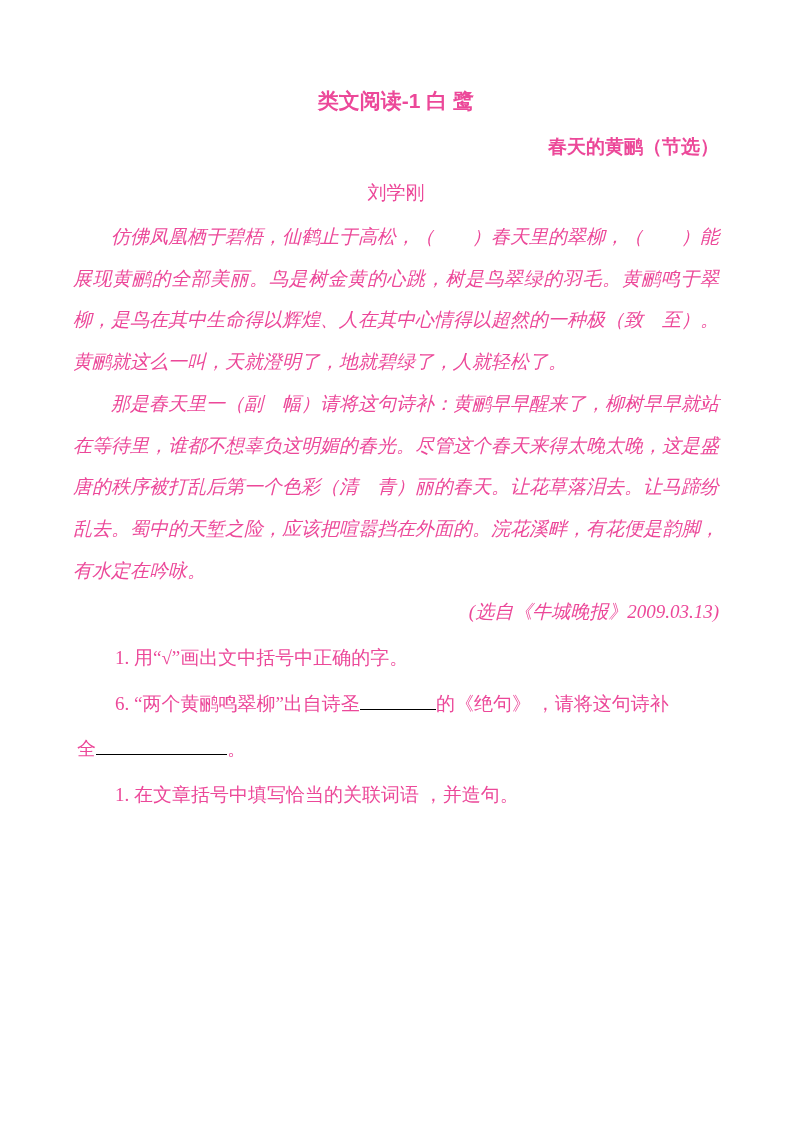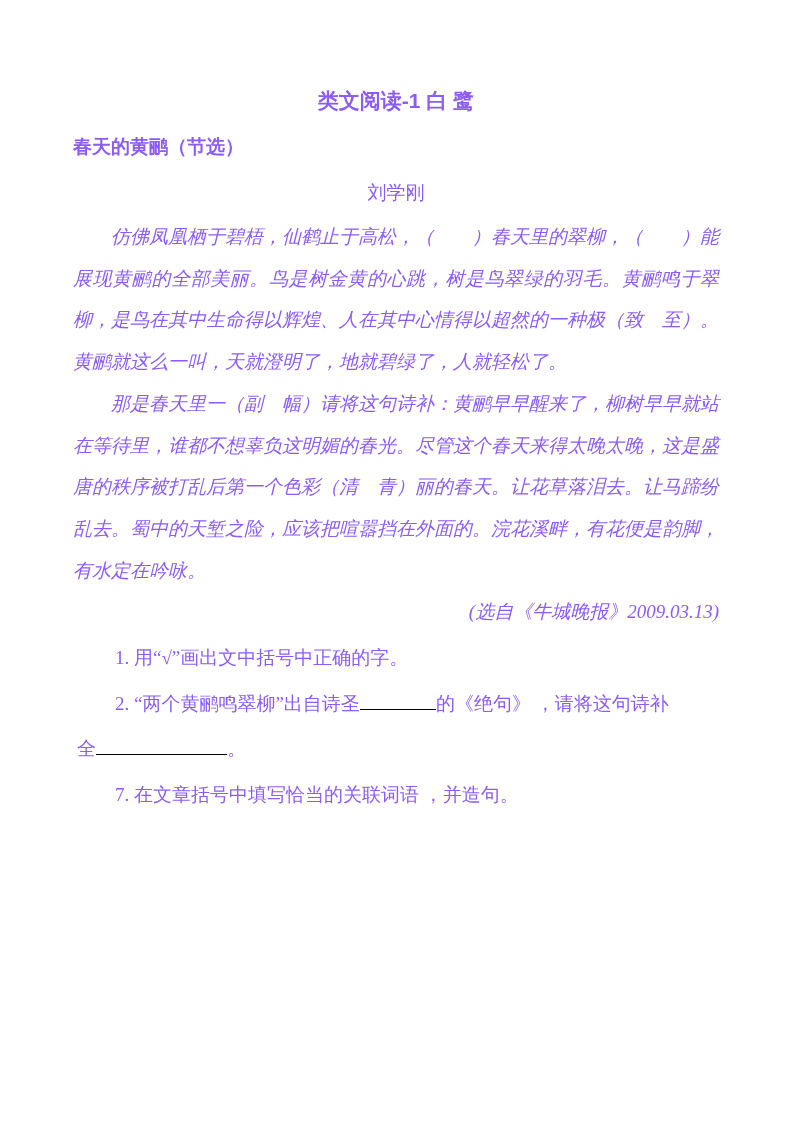--- a/index.html
+++ b/index.html
@@ -6,42 +6,42 @@
     margin: 0;
     padding: 0;
     background: #ffffff;
   }
   .page {
     position: relative;
     width: 793px;
     height: 1122px;
     margin: 0 auto;
     background: #ffffff;
-    color: #8b5cf6;
+    color: #ec4899;
     box-sizing: border-box;
     padding: 78px 74px 0 73px;
     overflow: hidden;
   }
   
   .doc-title {
     margin: 0;
     font-family: "Liberation Sans", "DejaVu Sans", sans-serif;
     font-weight: 700;
     font-size: 21px;
     line-height: 46px;
     text-align: center;
     white-space: pre;
   }
   .article-title {
     margin: 0;
     font-family: "Liberation Sans", "DejaVu Sans", sans-serif;
     font-weight: 700;
     font-size: 19px;
     line-height: 46px;
-    text-align: left;
+    text-align: right;
   }
   .article-author {
     margin: 0;
     font-family: "Liberation Sans", "DejaVu Sans", sans-serif;
     font-weight: 400;
     font-size: 19px;
     line-height: 46px;
     text-align: center;
   }
   
@@ -93,20 +93,20 @@
 
   <div class="article">
     <p>仿佛凤凰栖于碧梧，仙鹤止于高松，（　　）春天里的翠柳，（　　）能展现黄鹂的全部美丽。鸟是树金黄的心跳，树是鸟翠绿的羽毛。黄鹂鸣于翠柳，是鸟在其中生命得以辉煌、人在其中心情得以超然的一种极（致　至）。黄鹂就这么一叫，天就澄明了，地就碧绿了，人就轻松了。</p>
     <p>那是春天里一（副　幅）请将这句诗补：黄鹂早早醒来了，柳树早早就站在等待里，谁都不想辜负这明媚的春光。尽管这个春天来得太晚太晚，这是盛唐的秩序被打乱后第一个色彩（清　青）丽的春天。让花草落泪去。让马蹄纷乱去。蜀中的天堑之险，应该把喧嚣挡在外面的。浣花溪畔，有花便是韵脚，有水定在吟咏。</p>
     <p class="attribution">(选自《牛城晚报》2009.03.13)</p>
   </div>
 
   <div class="questions">
     <p>1. 用“√”画出文中括号中正确的字。</p>
 
-    <p><span>2. “两个黄鹂鸣翠柳”出自诗圣</span><span class="blank-line blank-author"></span><span>的《绝句》 ，请将这句诗补</span></p>
+    <p><span>6. “两个黄鹂鸣翠柳”出自诗圣</span><span class="blank-line blank-author"></span><span>的《绝句》 ，请将这句诗补</span></p>
 
     <p class="no-indent"><span>全</span><span class="blank-line blank-verse"></span><span>。</span></p>
 
-    <p>7. 在文章括号中填写恰当的关联词语 ，并造句。</p>
+    <p>1. 在文章括号中填写恰当的关联词语 ，并造句。</p>
   </div>
 
 </div>
 
 </body></html>

